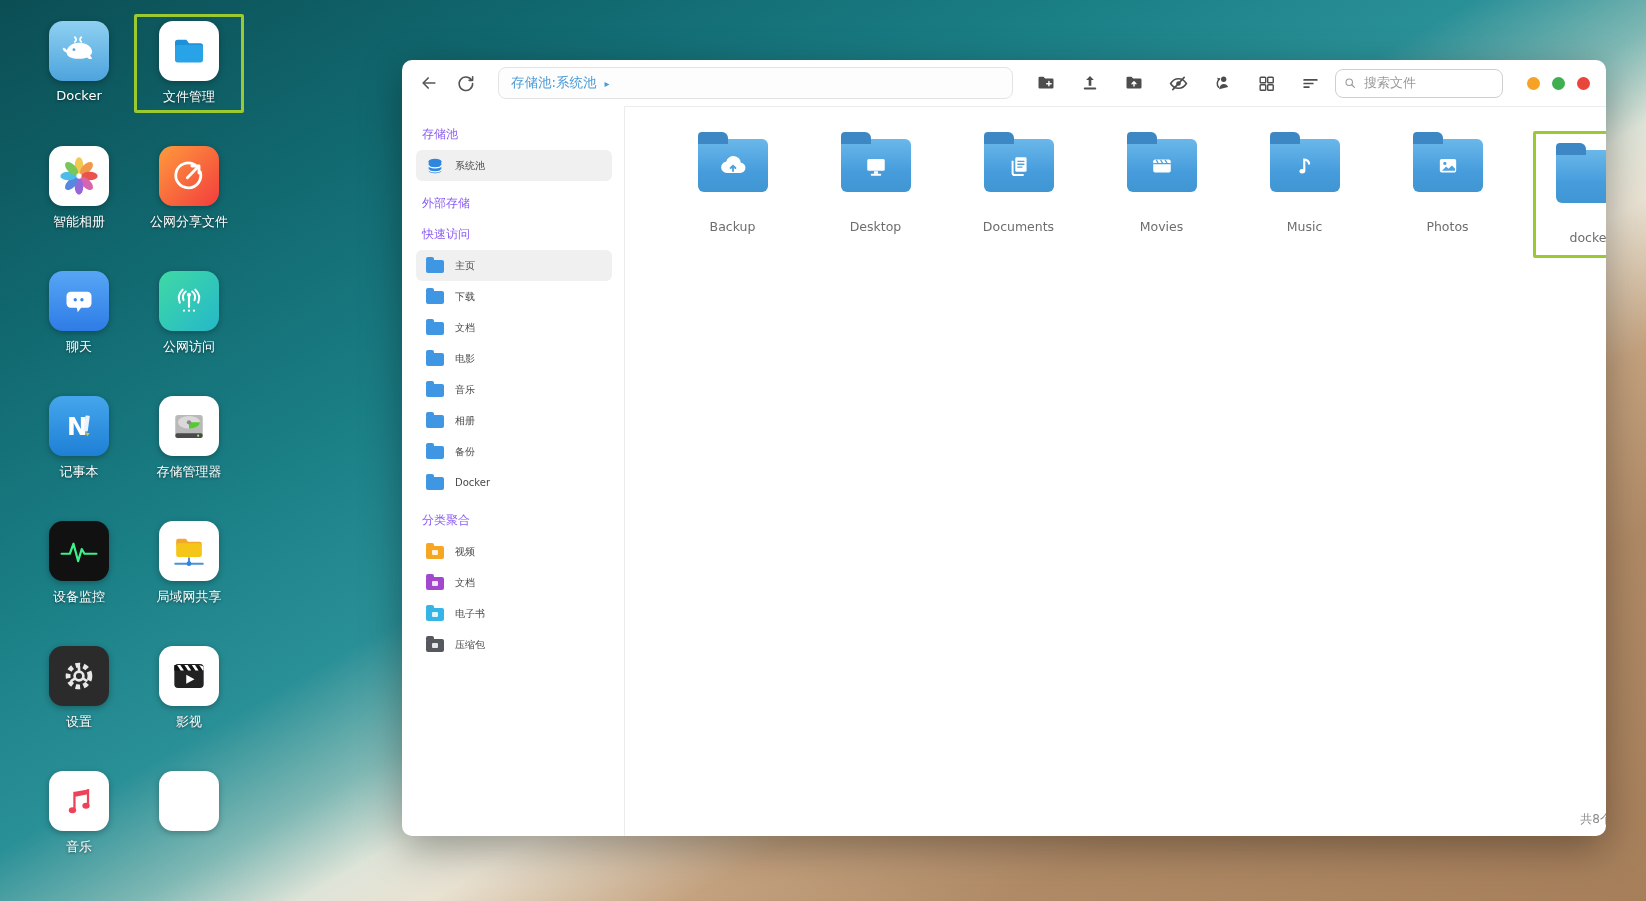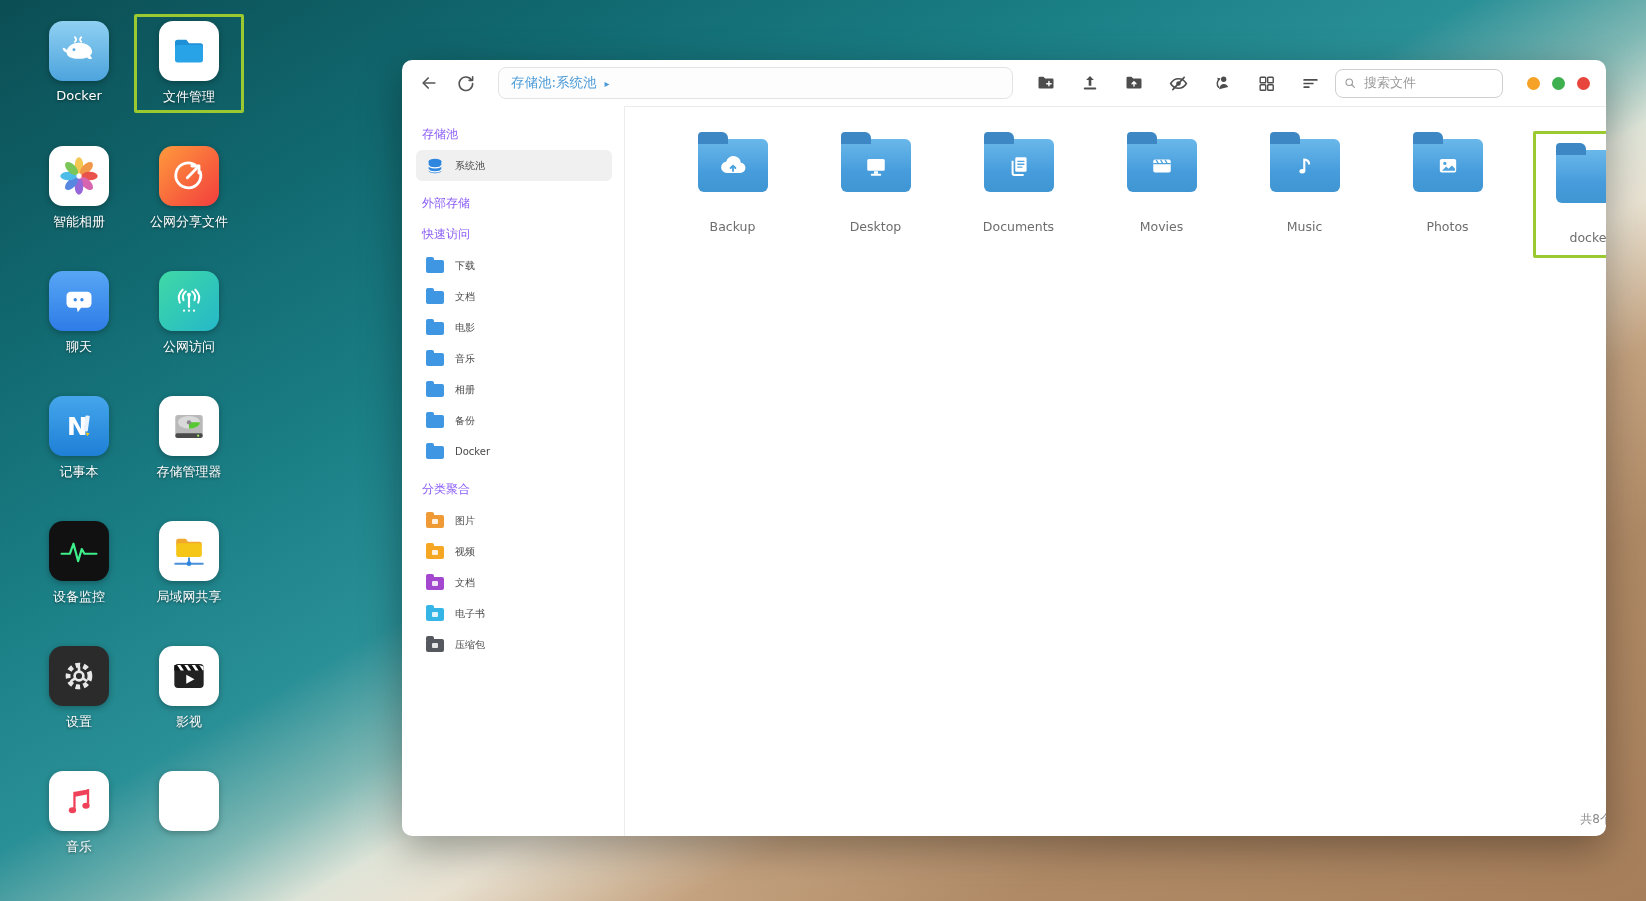--- a/index.html
+++ b/index.html
@@ -336,20 +336,24 @@
             <ellipse cx="10" cy="4.6" rx="7" ry="2.7" fill="#2e86de"></ellipse>
             <path d="M3 4.6v10.6c0 1.5 3.1 2.8 7 2.8s7-1.3 7-2.8V4.6z" fill="#2e86de"></path>
             <path d="M3 9.2c0 1.5 3.1 2.8 7 2.8s7-1.3 7-2.8M3 13.6c0 1.5 3.1 2.8 7 2.8s7-1.3 7-2.8" stroke="#fff" stroke-width="1.4" fill="none"></path>
           </svg>
         <span>系统池</span>
       </div>
 
       <div class="shead">外部存储</div>
 
       <div class="shead">快速访问</div>
+      <div class="sitem sel">
+          <span class="sf plain"></span>
+          <span>主页</span>
+        </div>
       <div class="sitem">
           <span class="sf plain"></span>
           <span>下载</span>
         </div>
       <div class="sitem">
           <span class="sf plain"></span>
           <span>文档</span>
         </div>
       <div class="sitem">
           <span class="sf plain"></span>
@@ -366,24 +370,20 @@
       <div class="sitem">
           <span class="sf plain"></span>
           <span>备份</span>
         </div>
       <div class="sitem">
           <span class="sf plain"></span>
           <span>Docker</span>
         </div>
 
       <div class="shead">分类聚合</div>
-      <div class="sitem">
-          <span class="sf c-pic"></span>
-          <span>图片</span>
-        </div>
       <div class="sitem">
           <span class="sf c-vid"></span>
           <span>视频</span>
         </div>
       <div class="sitem">
           <span class="sf c-doc"></span>
           <span>文档</span>
         </div>
       <div class="sitem">
           <span class="sf c-book"></span>

